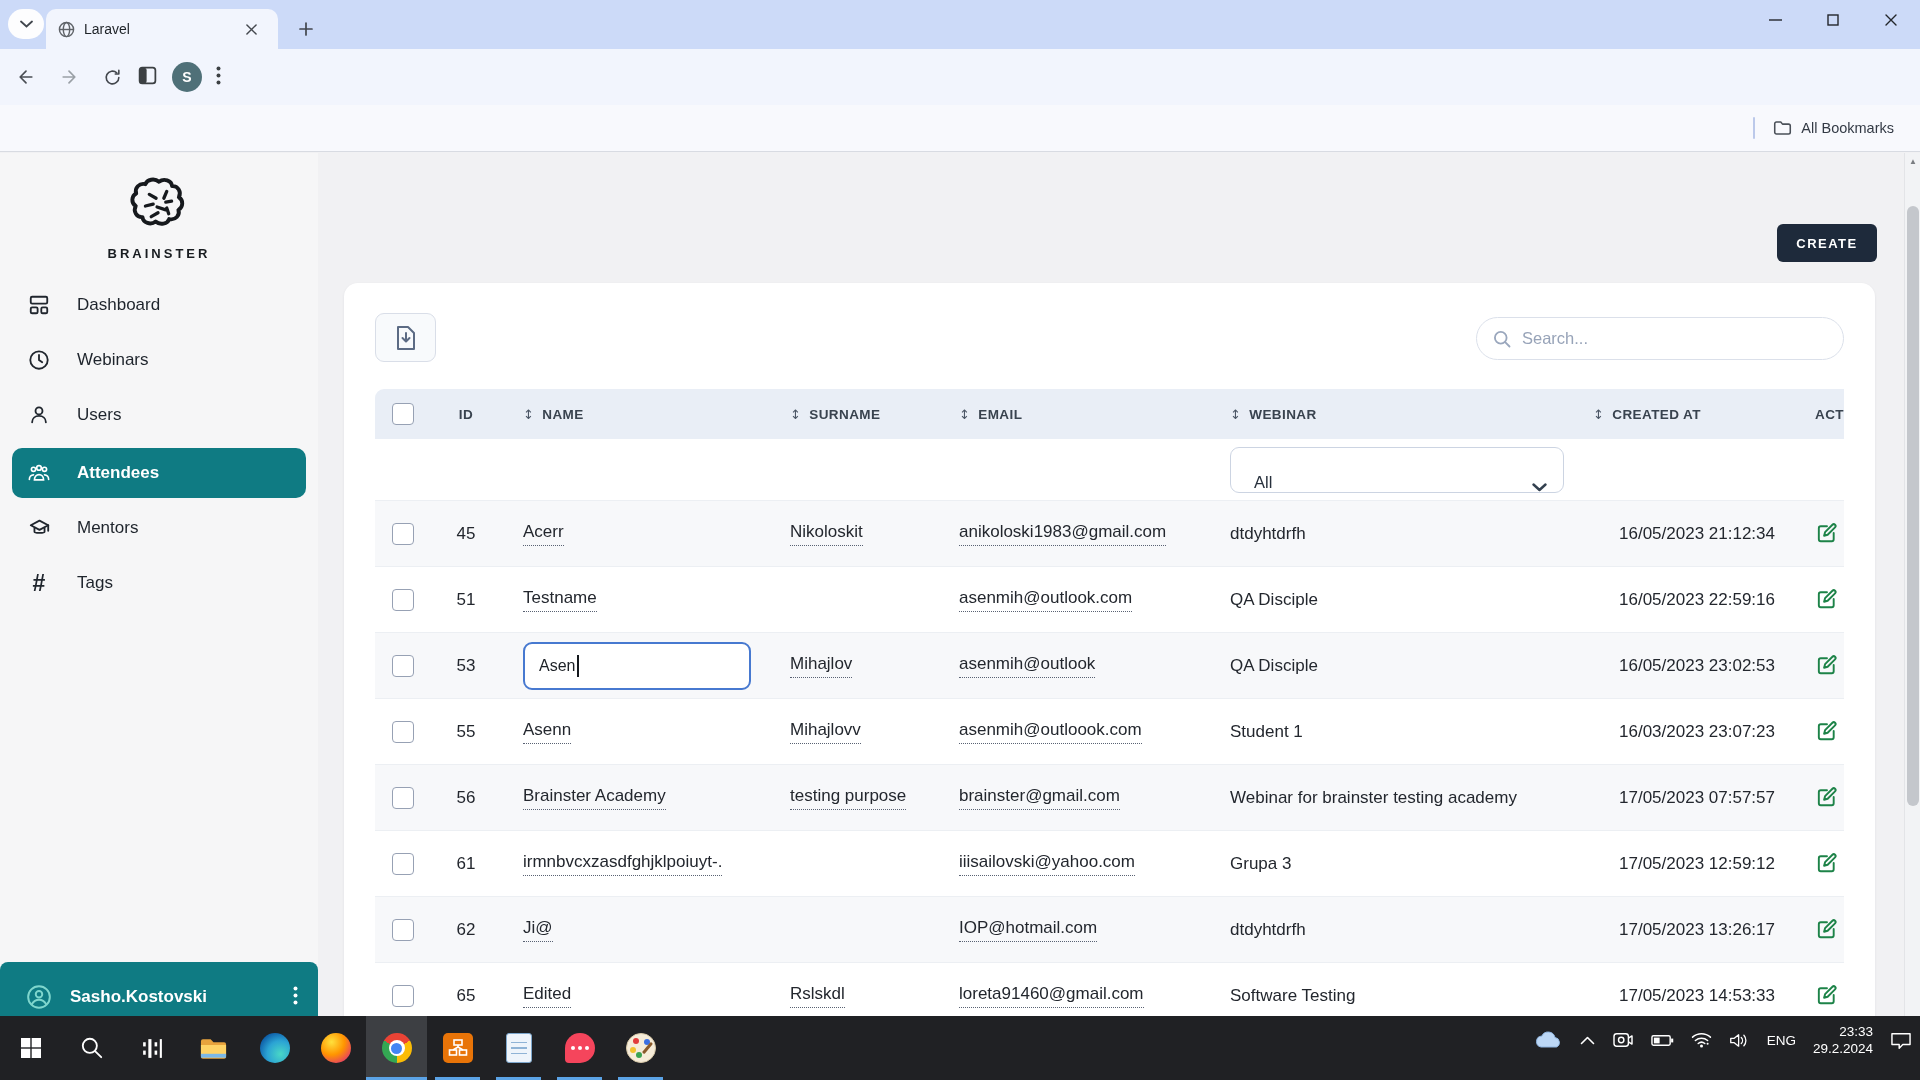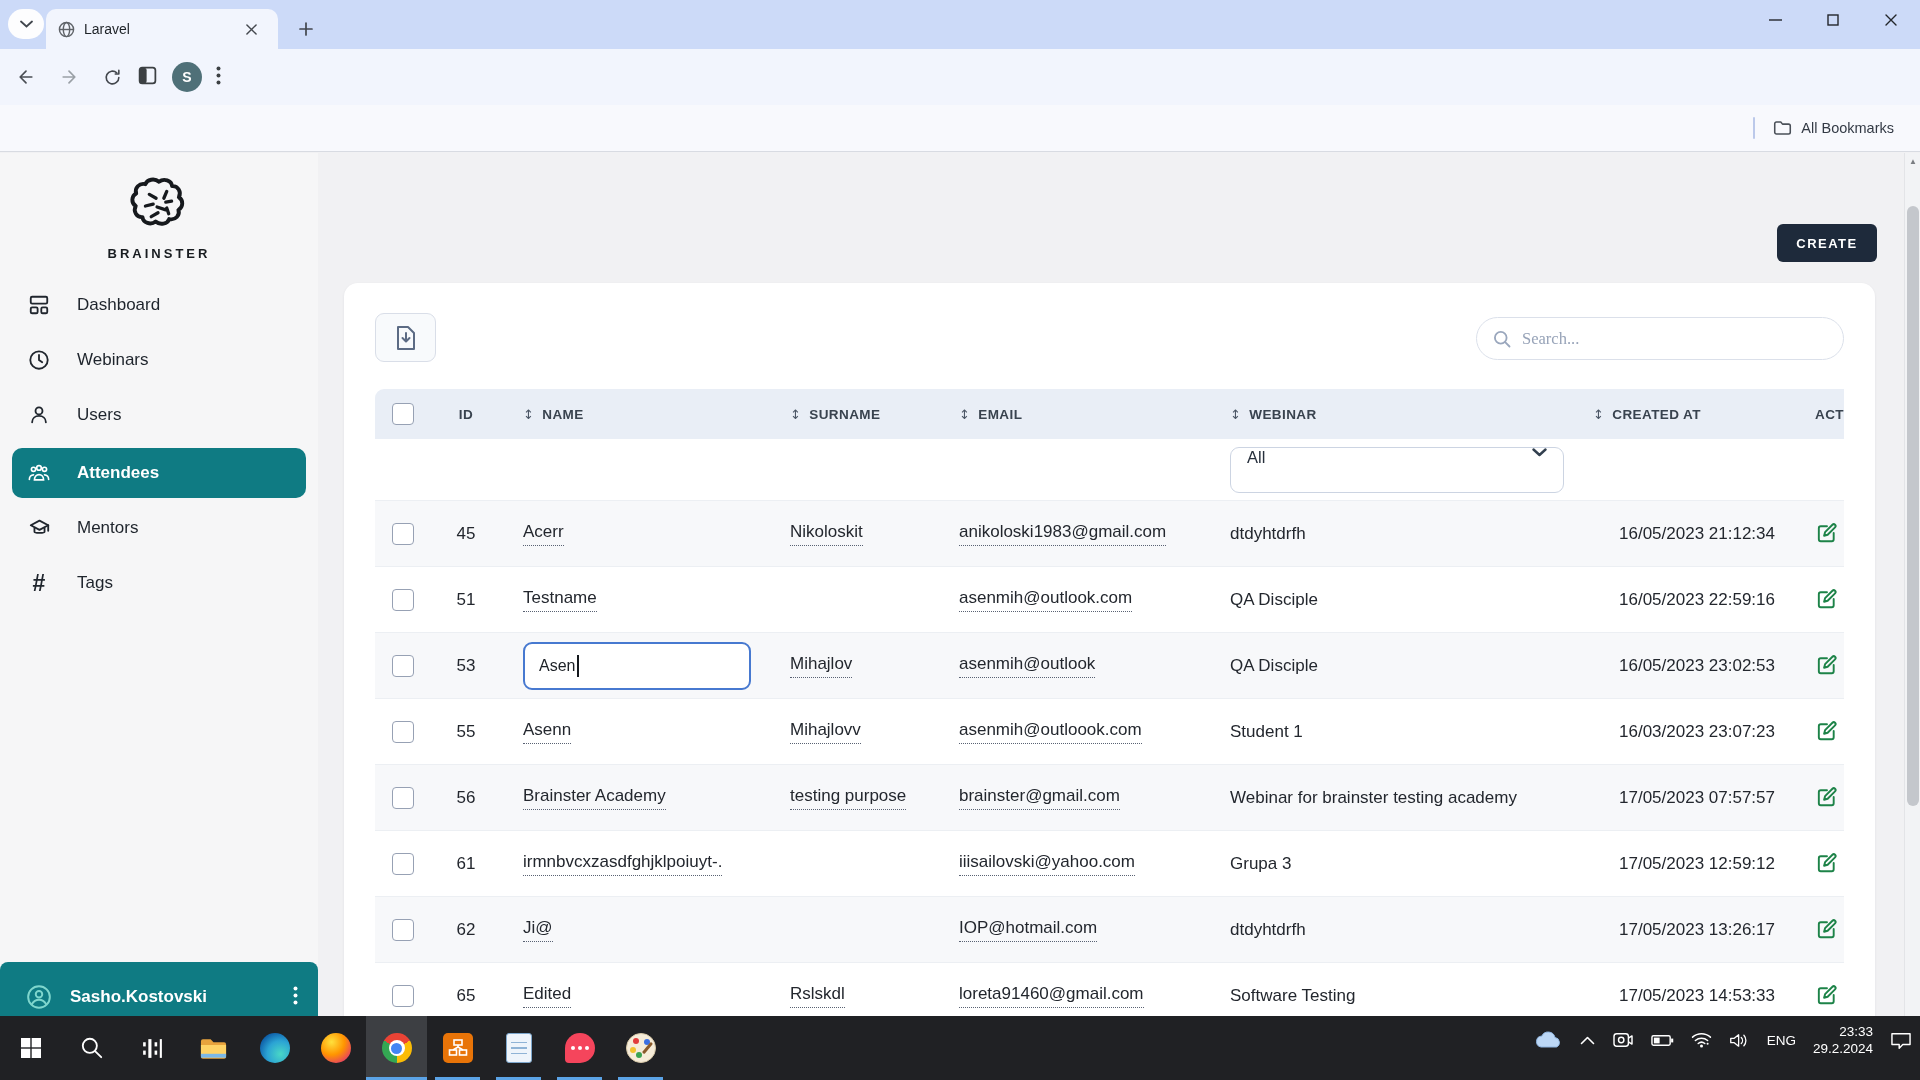--- a/index.html
+++ b/index.html
@@ -40,38 +40,38 @@
   .nav-item.active { height:50px; margin:8px 12px 8px 12px; padding-left:15px; background:#0f7b83; border-radius:10px; color:#ffffff; font-weight:bold; }
   .hash { font-size:23px; font-weight:600; color:#20262e; line-height:1; }
   .userbar { position:absolute; bottom:0; left:0; width:318px; height:70px; background:#0f7b83; border-radius:8px 8px 0 0; display:flex; align-items:center; padding:0 20px 0 26px; }
   .username { color:#fff; font-weight:bold; font-size:17px; margin-left:18px; flex:1; }
 
   .main { position:absolute; left:318px; top:0; right:0; height:100%; background:#f1f1f3; }
   .create-btn { position:absolute; top:71px; right:43px; width:100px; height:38px; background:#1e2a3b; color:#fff; border:none; border-radius:6px; font-size:13px; font-weight:bold; letter-spacing:1.5px; font-family:inherit; cursor:pointer;margin-left:35px; }
   .card { position:absolute; left:26px; right:45px; top:130px; bottom:0; background:#fff; border-radius:14px 14px 0 0; box-shadow:0 1px 3px rgba(20,30,50,.07); padding:30px 31px 0 31px; overflow:hidden; }
   .export-btn { width:61px; height:49px; background:#f8fafc; border:1px solid #d9dee8; border-radius:9px; display:flex; align-items:center; justify-content:center; cursor:pointer; }
   .searchbox { position:absolute; top:34px; right:31px; width:368px; height:43px; border:1.5px solid #dbe0ea; border-radius:22px; background:#fff; display:flex; align-items:center; padding:0 16px 0 15px; }
-  .searchbox input { border:none; outline:none; background:transparent; font-size:16.5px; color:#333; margin-left:10px; width:290px; font-family:Liberation Serif, serif; }
+  .searchbox input { border:none; outline:none; background:transparent; font-size:16.5px; color:#333; margin-left:10px; width:290px; font-family:Liberation Sans, sans-serif; }
   .searchbox input::placeholder { color:#97a3b8; }
 
   
   .table { margin-top:27px; width:1469px; overflow:hidden; }
   .thead { display:flex; height:50px; background:#e9eef6; border-radius:9px 9px 0 0; align-items:center; width:1498px; }
   .hcell { font-size:13.5px; font-weight:bold; color:#39434f; letter-spacing:.4px; display:flex; align-items:center; gap:8px; }
   .sorticon { font-family:"DejaVu Sans",sans-serif; font-size:13px; color:#4a5565; font-weight:normal; }
   .c0 { width:56px; display:flex; justify-content:center; }
   .c1 { width:70px; justify-content:center; display:flex; }
   .c2 { width:276px; padding-left:22px; }
   .c3 { width:170px; padding-left:13px; }
   .c4 { width:270px; padding-left:12px; }
   .c5 { width:350px; padding-left:13px; }
   .c6 { width:226px; padding-left:26px; }
   .c7 { width:80px; padding-left:22px; }
   .frow { display:flex; height:62px; align-items:center; background:#fff; border-bottom:1px solid #eceff3; width:1498px; }
-  .filter-select { width:334px; height:46px; border:1.5px solid #ccd4e2; border-radius:9px; display:flex; align-items:flex-start; justify-content:space-between; padding:0 16px 0 16px; font-size:16.5px; color:#27303c; cursor:pointer; background:#fff; }
+  .filter-select { width:334px; height:46px; border:1.5px solid #ccd4e2; border-radius:9px; display:flex; align-items:flex-end; justify-content:space-between; padding:0 16px 0 23px; font-size:16.5px; color:#27303c; cursor:pointer; background:#fff; }
   .trow { display:flex; height:66px; align-items:center; background:#fff; border-bottom:1px solid #eceff3; width:1498px; }
   .trow.alt { background:#f7f8fa; }
   .cell { font-size:17px; color:#23272e; display:flex; align-items:center; }
   .cell.c6 { justify-content:flex-end; padding-right:18px; padding-left:0; }
   .editable { border-bottom:1.5px dotted #596273; padding-bottom:3px; cursor:pointer; }
   .cb { width:22px; height:22px; background:#fff; border:1.5px solid #97a1b4; border-radius:4px; display:inline-block; cursor:pointer; }
   .edit-input { width:228px; height:48px; border:2px solid #4779d0; border-radius:9px; background:#fff; display:flex; align-items:center; padding-left:14px; font-size:16px; color:#1d2126; }
   .caret { width:1.5px; height:22px; background:#14181d; margin-left:2px; }
   .edit-btn { background:none; border:none; cursor:pointer; display:flex; padding:0; }
 

